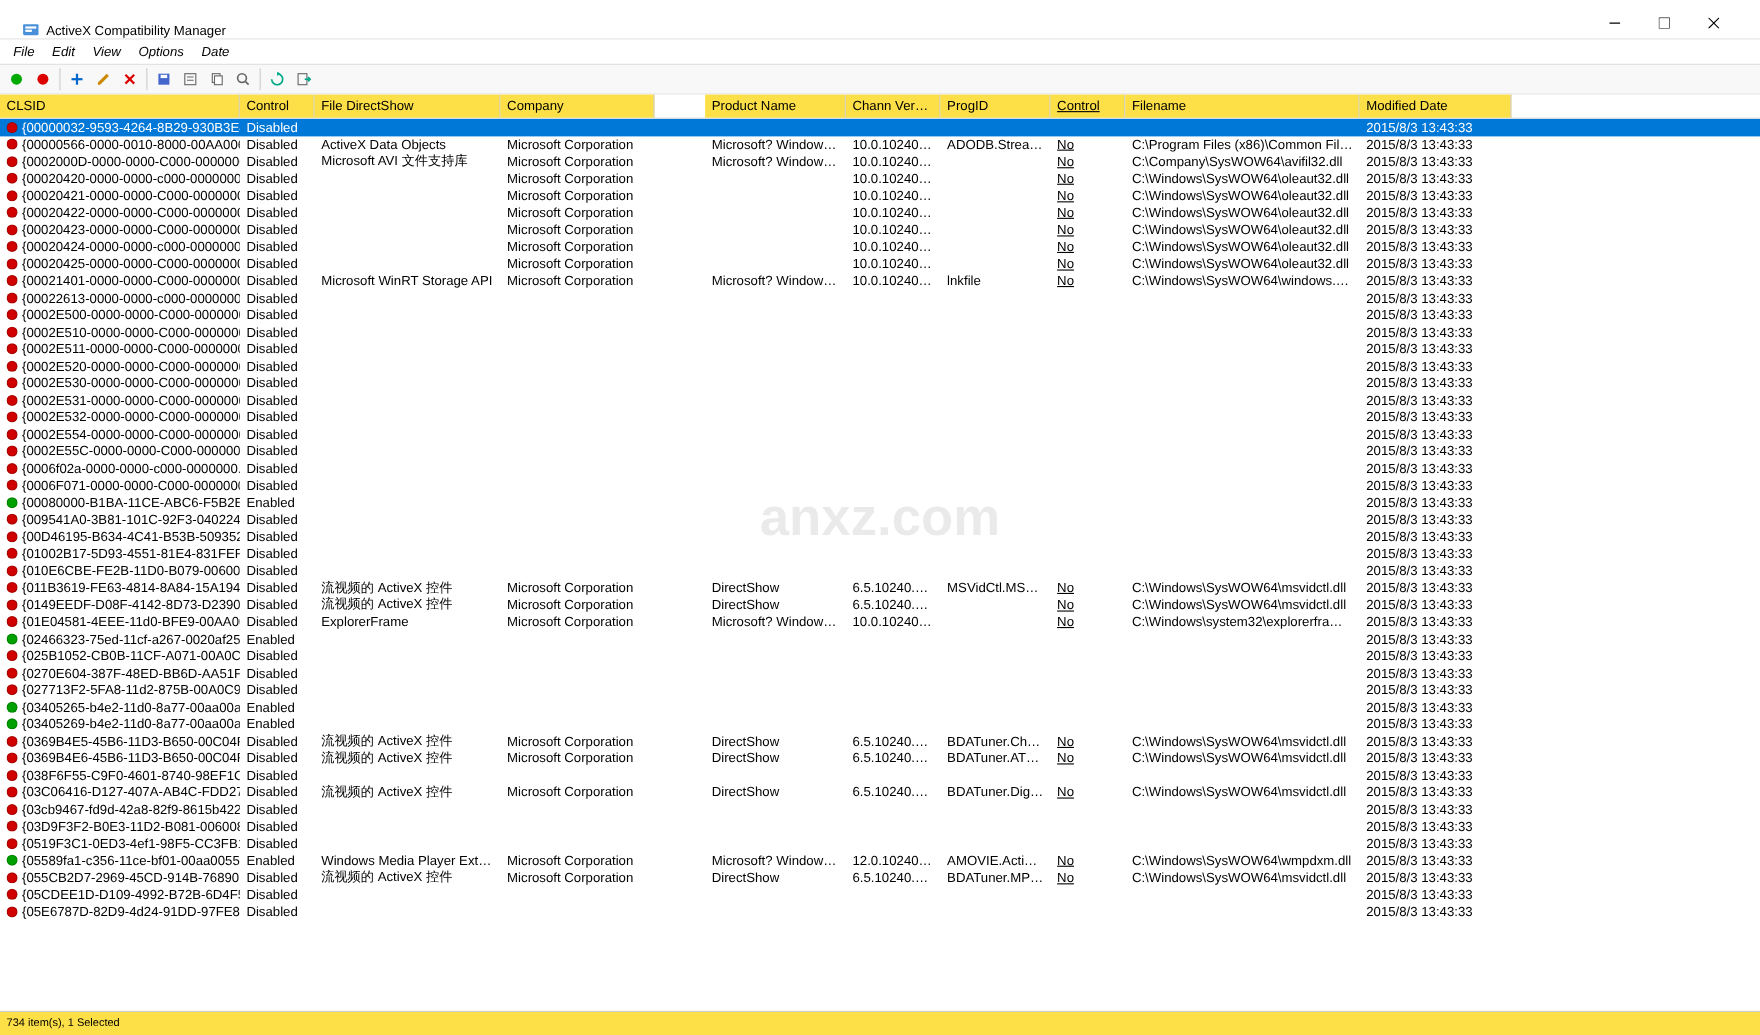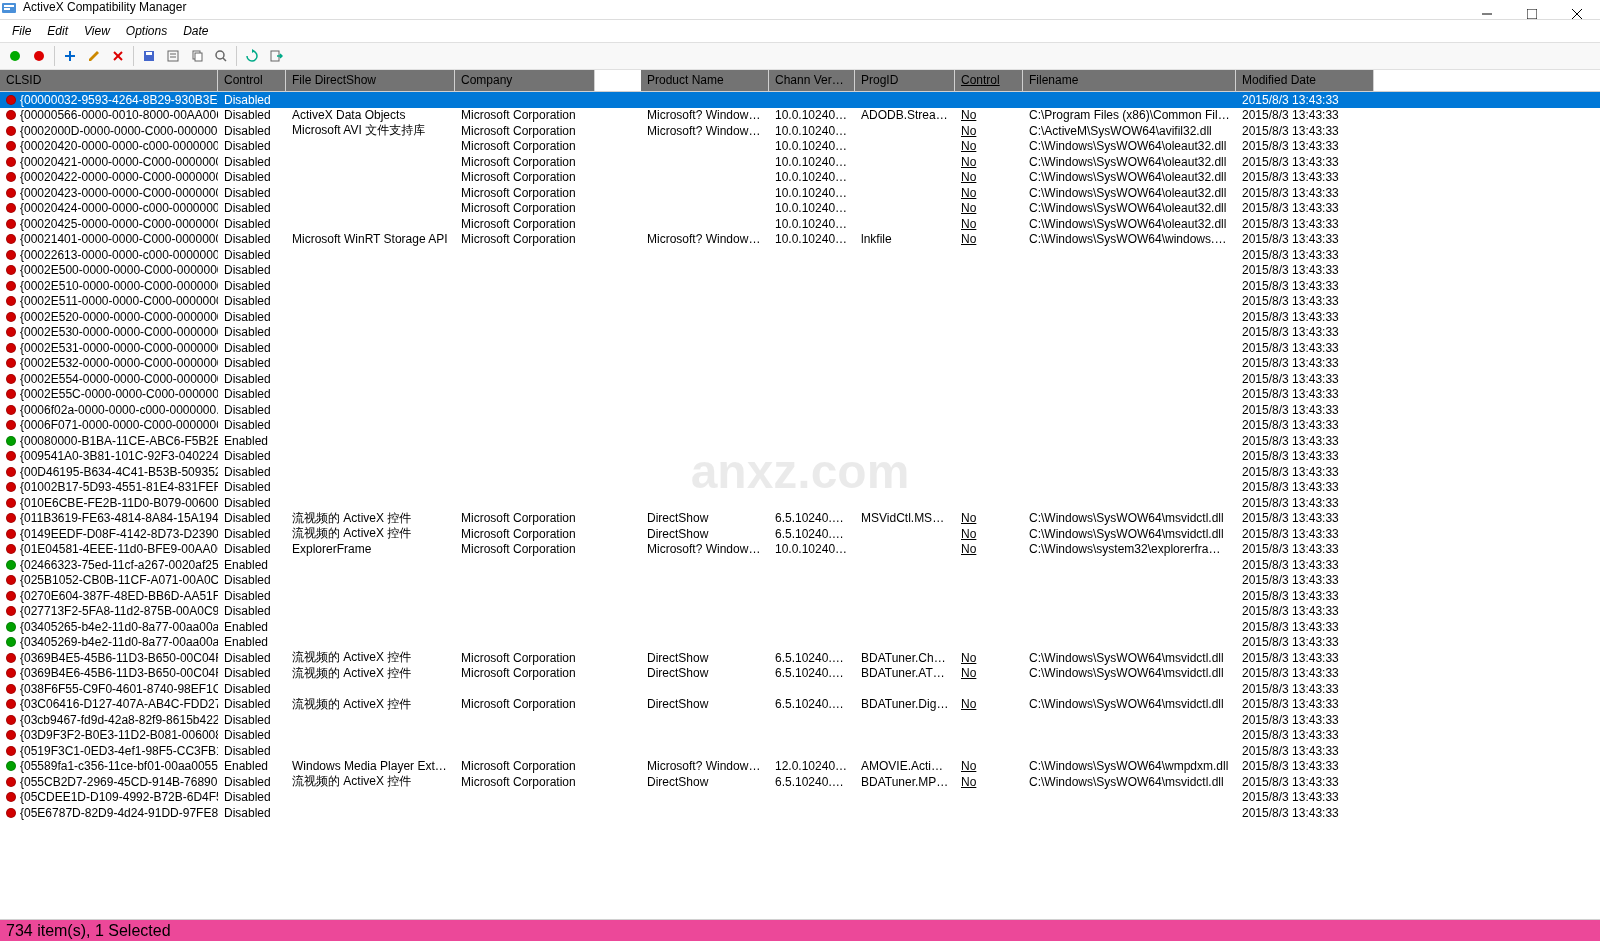--- a/index.html
+++ b/index.html
@@ -1,37 +1,37 @@
 <!DOCTYPE html>
 <html><head>
 <meta charset="utf-8">
 <style>
 * { box-sizing: border-box; margin: 0; padding: 0; }
 body { font-family: "Segoe UI", Tahoma, sans-serif; font-size: 12px; background: #fff; overflow: hidden; width: 1600px; height: 941px; display: flex; flex-direction: column; }
-.titlebar { height: 20px; display: flex; align-items: flex-start; padding: 0 1px; border-bottom: 1px solid #ddd; background: #fff; }
+.titlebar { height: 36px; display: flex; align-items: flex-end; padding: 0 20px; border-bottom: 1px solid #ddd; background: #fff; }
 .titlebar .app-icon { width: 16px; height: 16px; margin-right: 6px; }
 .titlebar .title { flex: 1; font-size: 12px; color: #000; }
 .titlebar .win-controls { display: flex; gap: 0; }
 .titlebar .win-btn { width: 45px; height: 28px; display: flex; align-items: center; justify-content: center; cursor: pointer; }
 .menubar { height: 22px; display: flex; align-items: center; padding: 0 4px; background: #fff; font-style: italic; }
 .menubar .menu-item { padding: 2px 8px; cursor: pointer; }
 .toolbar { height: 28px; display: flex; align-items: center; padding: 0 4px; gap: 2px; border-top: 1px solid #e0e0e0; border-bottom: 1px solid #e0e0e0; background: #f8f8f8; }
 .toolbar .tb-btn { width: 22px; height: 22px; display: flex; align-items: center; justify-content: center; cursor: pointer; border: 1px solid transparent; }
 .toolbar .sep { width: 1px; height: 20px; background: #ccc; margin: 0 2px; }
 .header-row { height: 22px; display: flex; background: #fff; border-bottom: 1px solid #d0d0d0; }
-.header-cell { border-right: 1px solid #d0d0d0; padding: 3px 6px; font-size: 12px; color: #000; overflow: hidden; white-space: nowrap; text-overflow: ellipsis; background: #737373; cursor: pointer; }
+.header-cell { border-right: 1px solid #d0d0d0; padding: 3px 6px; font-size: 12px; color: #000; overflow: hidden; white-space: nowrap; text-overflow: ellipsis; background: #fde047; cursor: pointer; }
 .table-body { flex: 1; overflow-y: scroll; overflow-x: hidden; background: #fff; }
 .row { height: 15.5px; display: flex; align-items: center; font-size: 12px; color: #000; }
 .row.selected { background: #0078d7; color: #fff; }
 .cell { padding: 0 6px; overflow: hidden; white-space: nowrap; text-overflow: ellipsis; }
 .clsid-cell { display: flex; align-items: center; gap: 4px; }
 .status-dot { width: 10px; height: 10px; border-radius: 50%; flex-shrink: 0; border: 1px solid rgba(0,0,0,0.2); }
 .status-dot.disabled { background: #d00000; }
 .status-dot.enabled { background: #00a000; }
-.statusbar { height: 22px; border-top: 1px solid #d0d0d0; padding: 2px 6px; font-size: 16px; color: #000; background: #ec4899; display: flex; align-items: center; }
+.statusbar { height: 22px; border-top: 1px solid #d0d0d0; padding: 2px 6px; font-size: 10px; color: #000; background: #fde047; display: flex; align-items: center; }
 .watermark { position: absolute; top: 50%; left: 50%; transform: translate(-50%, -50%); opacity: 0.08; pointer-events: none; font-size: 48px; color: #000; font-weight: bold; z-index: 1; }
 .c0 { width: 218px; }
 .c1 { width: 68px; }
 .c2 { width: 169px; }
 .c3 { width: 140px; }
 .c4 { width: 128px; margin-left: 46px; }
 .c5 { width: 86px; }
 .c6 { width: 100px; }
 .c7 { width: 68px; text-decoration: underline; }
 .c8 { width: 213px; }
@@ -191,21 +191,21 @@
         <span class="status-dot disabled"></span>
         <span>{0002000D-0000-0000-C000-0000000...</span>
       </div>
       <div class="cell c1">Disabled</div>
       <div class="cell c2">Microsoft AVI 文件支持库</div>
       <div class="cell c3">Microsoft Corporation</div>
       <div class="cell c4">Microsoft? Windows? ...</div>
       <div class="cell c5">10.0.10240.16...</div>
       <div class="cell c6"></div>
       <div class="cell c7">No</div>
-      <div class="cell c8">C:\ActiveM\SysWOW64\avifil32.dll</div>
+      <div class="cell c8">C:\Company\SysWOW64\avifil32.dll</div>
       <div class="cell c9">2015/8/3 13:43:33</div>
     </div>
     <div class="row">
       <div class="cell c0 clsid-cell">
         <span class="status-dot disabled"></span>
         <span>{00020420-0000-0000-c000-0000000...</span>
       </div>
       <div class="cell c1">Disabled</div>
       <div class="cell c2"></div>
       <div class="cell c3">Microsoft Corporation</div>

